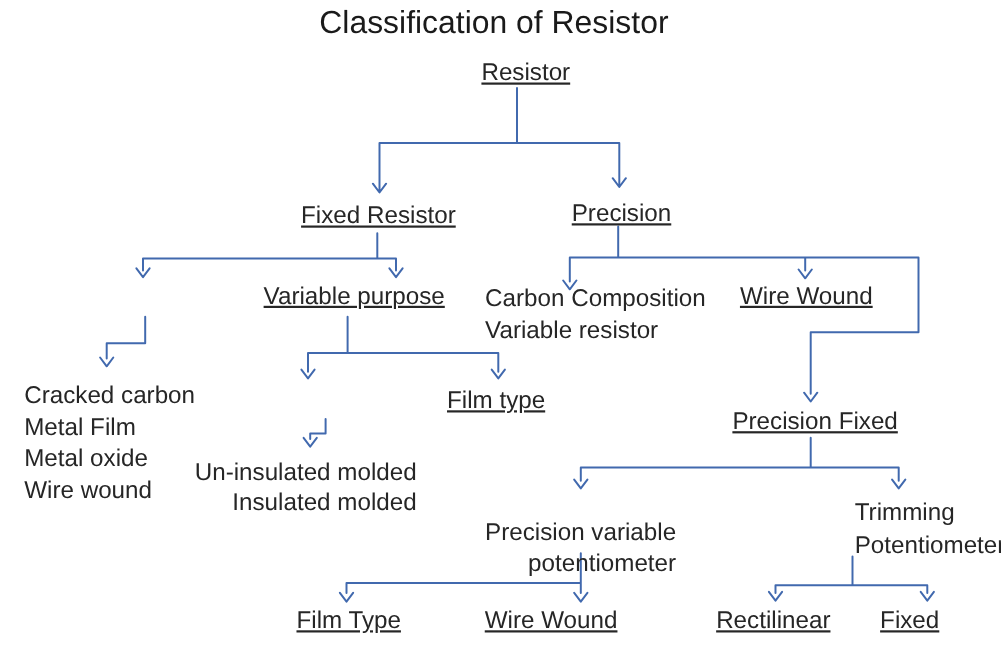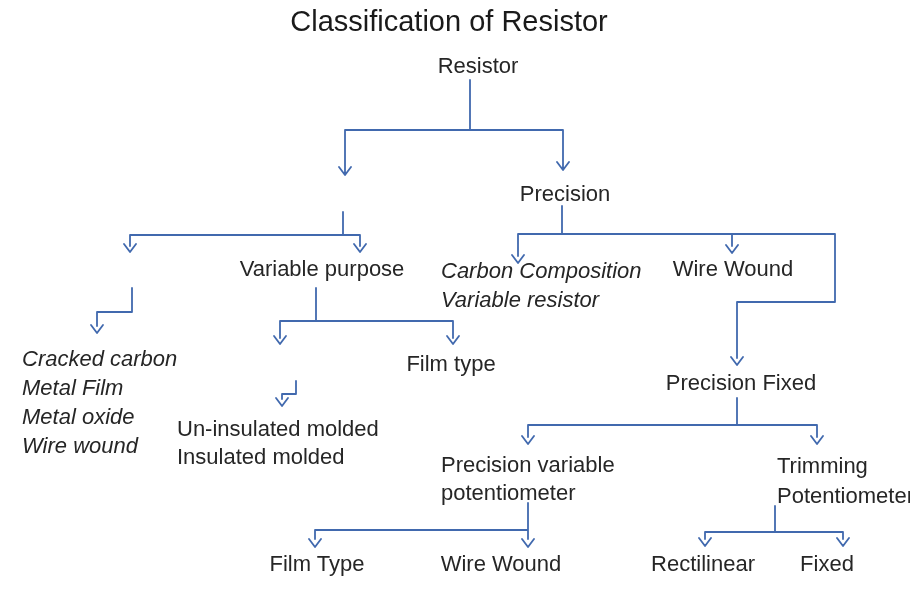--- a/index.html
+++ b/index.html
@@ -11,24 +11,24 @@
     color:#262626;
     overflow:hidden;
   }
   .node{
     position:absolute;
     font-size:22px;
     line-height:26px;
     color:#262626;
     white-space:pre-line;
   }
-  .c{transform:translateX(-50%);text-align:center;white-space:nowrap;}
+  .c{transform:translateX(-50%);text-align:center;white-space:nowrap;text-decoration:underline;}
   .l{text-align:left;}
-  .lh28{line-height:28px;}
-  .lh29{line-height:29px;font-style:italic;}
+  .lh28{line-height:28px;text-align:right;}
+  .lh29{line-height:29px;}
   .lh30{line-height:30px;}
   .title{
     position:absolute;
     transform:translateX(-50%);
     font-size:29px;
     line-height:34px;
     white-space:nowrap;
     color:#1a1a1a;
   }
   svg.wires{position:absolute;left:0;top:0;}
@@ -49,20 +49,21 @@
       <path d="M737 398 V425 M528 425 H817 M528 425 V437 M522 436 L528 444 L534 436 M817 425 V437 M811 436 L817 444 L823 436"></path>
       <path d="M528 503 V539 M315 530 H528 M315 530 V539 M309 539 L315 547 L321 539 M522 539 L528 547 L534 539"></path>
       <path d="M775 506 V532 M705 532 H843 M705 532 V539 M699 538 L705 546 L711 538 M843 532 V539 M837 538 L843 546 L849 538"></path>
     </g>
   </svg>
 
   <div class="title" style="left:449px;top:4px">Classification of Resistor</div>
 
   <div class="node c" style="left:478px;top:53px">Resistor</div>
 
+  <div class="node c" style="left:344px;top:183px">Fixed Resistor</div>
 
   <div class="node c" style="left:565px;top:181px">Precision</div>
 
 
   <div class="node c" style="left:322px;top:256px">Variable purpose</div>
 
   <div class="node l lh29" style="left:441px;top:256px">Carbon Composition
 Variable resistor</div>
 
   <div class="node c" style="left:733px;top:256px">Wire Wound</div>
@@ -73,21 +74,21 @@
 Wire wound</div>
 
 
   <div class="node c" style="left:451px;top:351px">Film type</div>
 
   <div class="node l lh28" style="left:177px;top:415px">Un-insulated molded
 Insulated molded</div>
 
   <div class="node c" style="left:741px;top:370px">Precision Fixed</div>
 
-  <div class="node l lh28" style="left:441px;top:451px">Precision variable
+  <div class="node l lh28" style="left:441px;top:470px">Precision variable
 potentiometer</div>
 
   <div class="node l lh30" style="left:777px;top:451px">Trimming
 Potentiometer</div>
 
   <div class="node c" style="left:317px;top:551px">Film Type</div>
 
   <div class="node c" style="left:501px;top:551px">Wire Wound</div>
 
   <div class="node c" style="left:703px;top:551px">Rectilinear</div>

